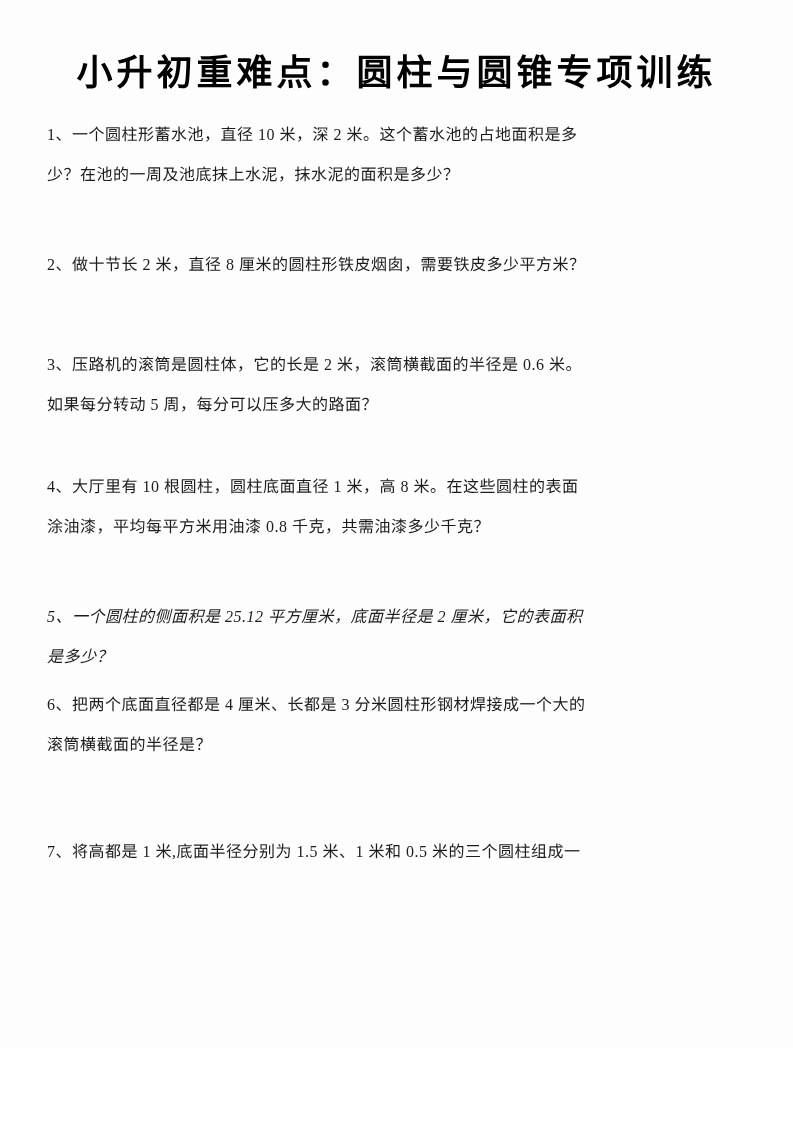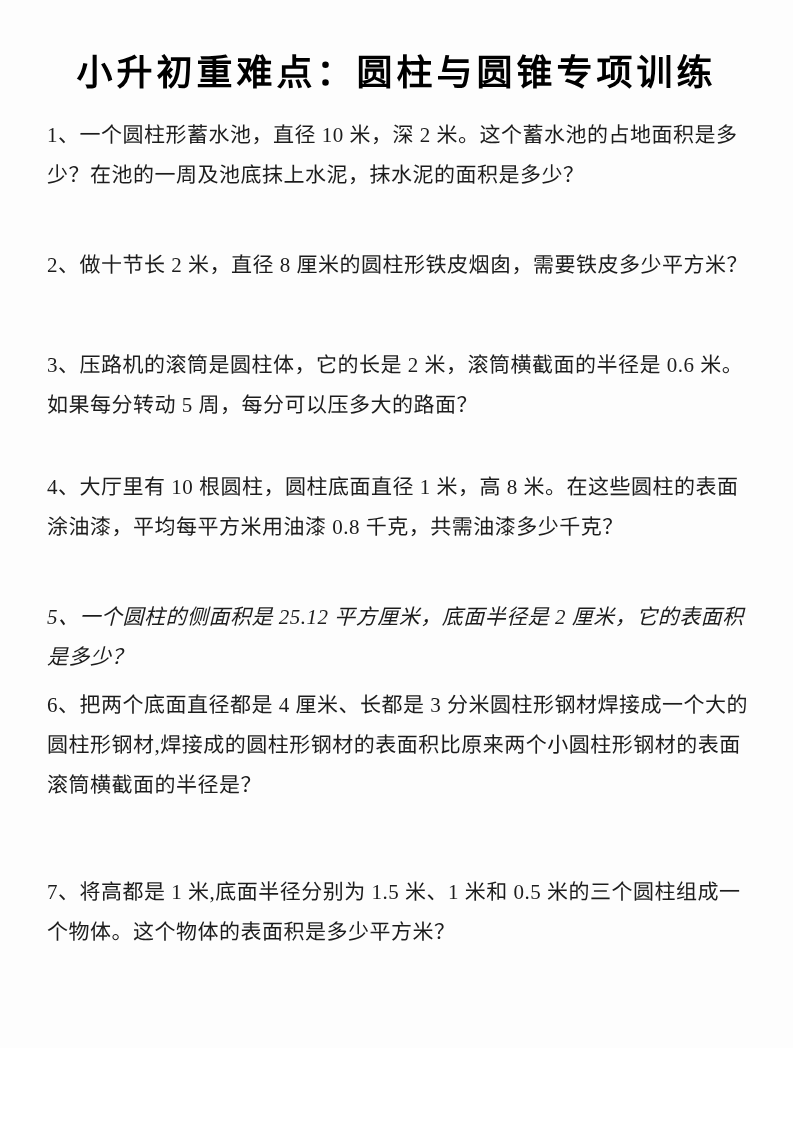--- a/index.html
+++ b/index.html
@@ -25,21 +25,21 @@
     font-size: 36px;
     line-height: 46px;
     letter-spacing: 4px;
     color: #000000;
     white-space: nowrap;
   }
   .questions {
     padding: 0 40px 0 47px;
   }
   .question {
-    font-size: 21px;
+    font-size: 16px;
     letter-spacing: 0.5px;
   }
   .qline {
     height: 40px;
     line-height: 40px;
     white-space: nowrap;
   }
   
   .q1 { margin-top: 19px; }
   .q2 { margin-top: 50px; }
@@ -69,21 +69,19 @@
       <div class="question q4">
         <div class="qline">4、大厅里有 10 根圆柱，圆柱底面直径 1 米，高 8 米。在这些圆柱的表面</div>
         <div class="qline">涂油漆，平均每平方米用油漆 0.8 千克，共需油漆多少千克？</div>
       </div>
       <div class="question q5">
         <div class="qline">5、一个圆柱的侧面积是 25.12 平方厘米，底面半径是 2 厘米，它的表面积</div>
         <div class="qline">是多少？</div>
       </div>
       <div class="question q6">
         <div class="qline">6、把两个底面直径都是 4 厘米、长都是 3 分米圆柱形钢材焊接成一个大的</div>
-        <div class="qline">圆柱形钢材,焊接成的圆柱形钢材的表面积比原来两个小圆柱形钢材的表面</div>
         <div class="qline">滚筒横截面的半径是？</div>
       </div>
       <div class="question q7">
         <div class="qline">7、将高都是 1 米,底面半径分别为 1.5 米、1 米和 0.5 米的三个圆柱组成一</div>
-        <div class="qline">个物体。这个物体的表面积是多少平方米？</div>
       </div>
     </div>
 </div>
 
 </body></html>

